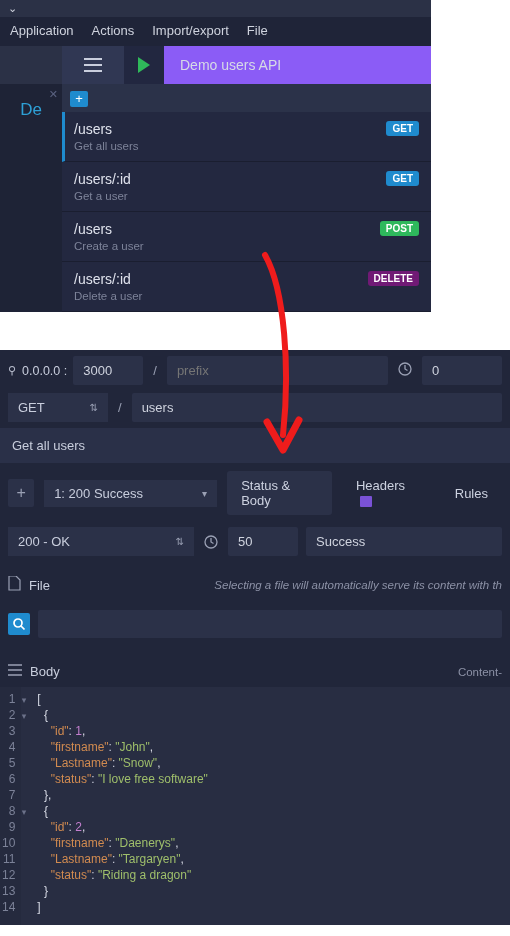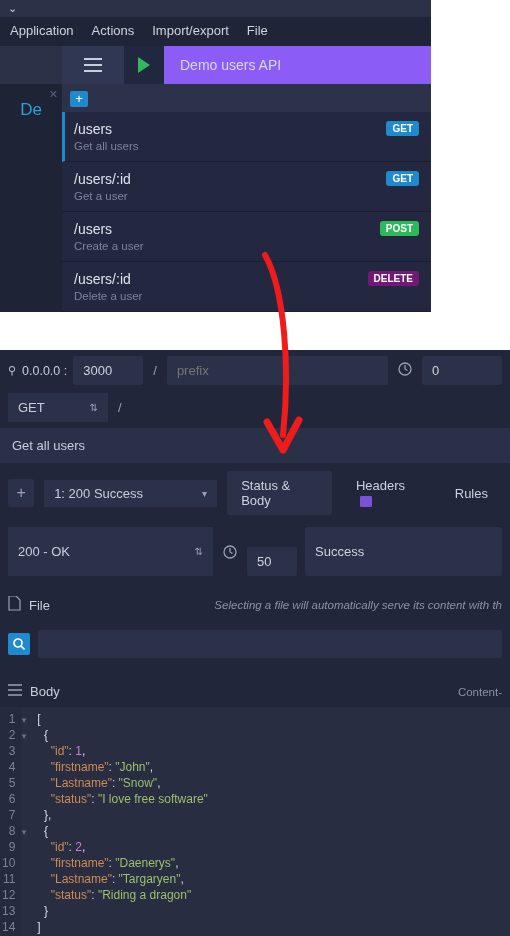--- a/index.html
+++ b/index.html
@@ -144,20 +144,21 @@
     </span>
     <input class="input-dark" style="width: 80px;" value="0">
   </div>
 
   <div class="row" style="padding-top:2px;">
     <div class="select-wrap" style="width:100px;">
       <span>GET</span>
       <span class="chev-down">⇅</span>
     </div>
     <span class="slash">/</span>
+    <input class="input-dark" style="flex: 1 1 0%;" value="users">
   </div>
 
   <div class="doc-row">
     <span>Get all users</span>
   </div>
 
   <div class="tabs-row">
     <div class="tab-plus">+</div>
     <div class="resp-picker">
       <span>1: 200  Success</span>
@@ -174,21 +175,21 @@
     <div class="select-wrap" style="width:205px;">
       <span>200 - OK</span>
       <span class="chev-down">⇅</span>
     </div>
     <span style="color:#9aa0b4;display:flex;align-items:center;padding:0 2px;">
       <svg width="14" height="14" viewBox="0 0 14 14">
           <circle cx="7" cy="7" r="6" stroke="#9aa0b4" fill="none" stroke-width="1.3"></circle>
           <path d="M7 3v4l2.5 1.5" stroke="#9aa0b4" fill="none" stroke-width="1.3"></path>
         </svg>
     </span>
-    <input class="input-dark" style="width: 50px; margin-top: 20px;" value="50">
+    <input class="input-dark" style="width: 70px;" value="50">
     <input class="input-dark" style="flex: 1 1 0%;" value="Success">
   </div>
 
   <div class="file-row">
     <span style="color:#9aa0b4;">
       <svg width="13" height="15" viewBox="0 0 13 15">
           <path d="M1 0h7l4 4v10H1z" fill="none" stroke="#9aa0b4" stroke-width="1.2"></path>
         </svg>
     </span>
     <span>File</span>

